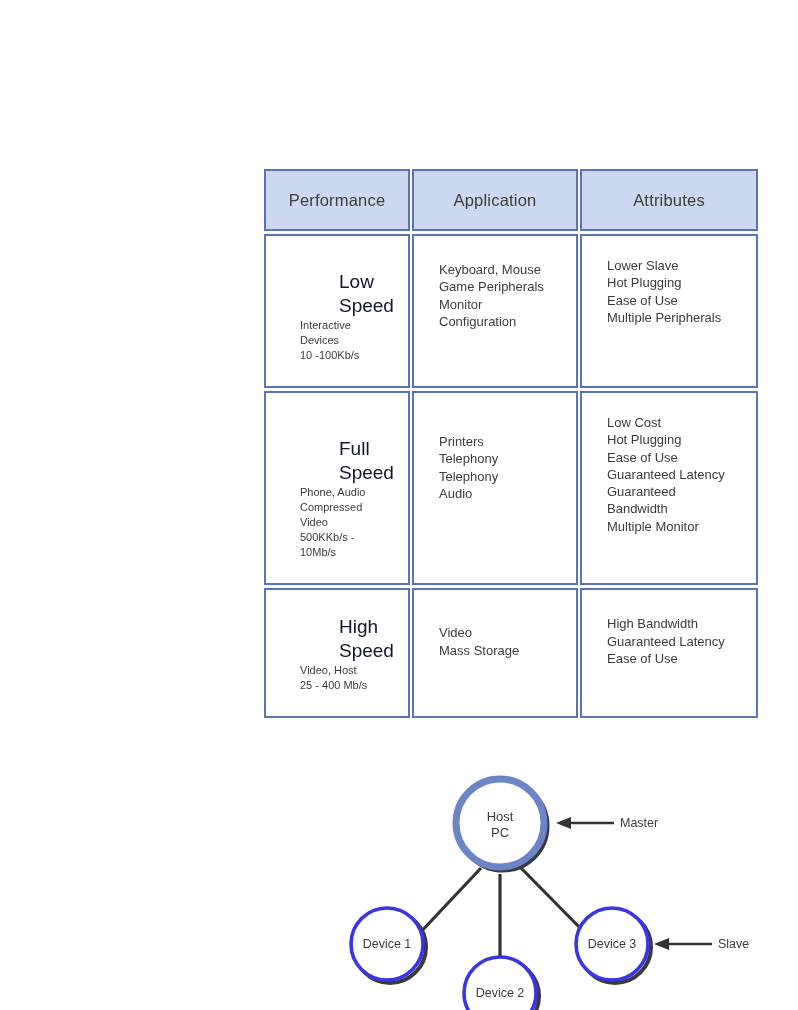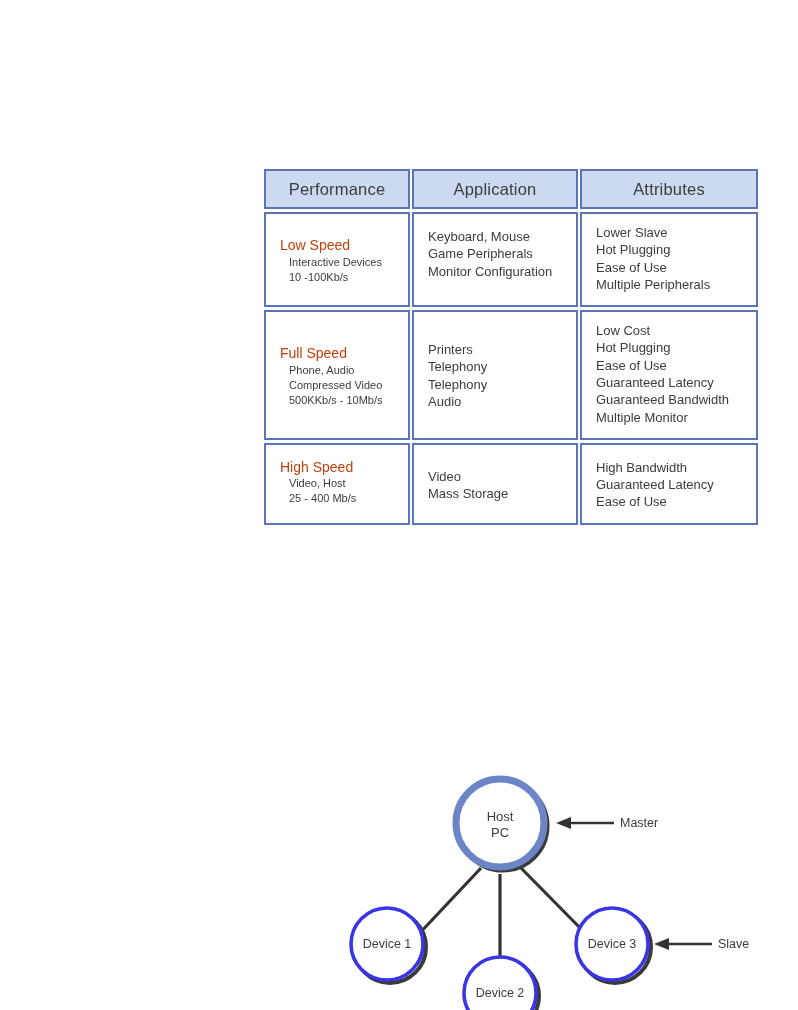--- a/index.html
+++ b/index.html
@@ -29,21 +29,21 @@
     table-layout: fixed;
   }
   #spec-table col.c1 { width: 146px; }
   #spec-table col.c2 { width: 166px; }
   #spec-table col.c3 { width: 178px; }
 
   #spec-table th,
   #spec-table td {
     border: 2px solid #5b74b8;
     background: #ffffff;
-    padding: 5px;
+    padding: 16px;
     vertical-align: top;
     text-align: left;
     font-weight: normal;
   }
   #spec-table th {
     background: #ccd9f0;
     text-align: center;
     height: 26px;
     vertical-align: middle;
   }
@@ -54,24 +54,25 @@
     display: block;
     line-height: 1;
   }
 
   .cell-inner {
     padding: 7px 6px 7px 9px;
   }
 
   
   .perf-title {
-    font-size: 14px;
-    color: #c2410c;
+    font-size: 19px;
+    color: #0f172a;
     line-height: 1.25;
     display: block;
+    margin-left: 48px;
   }
   .perf-sub {
     font-size: 11px;
     color: #3c3c3c;
     line-height: 1.38;
     display: block;
     padding-left: 9px;
   }
 
   

